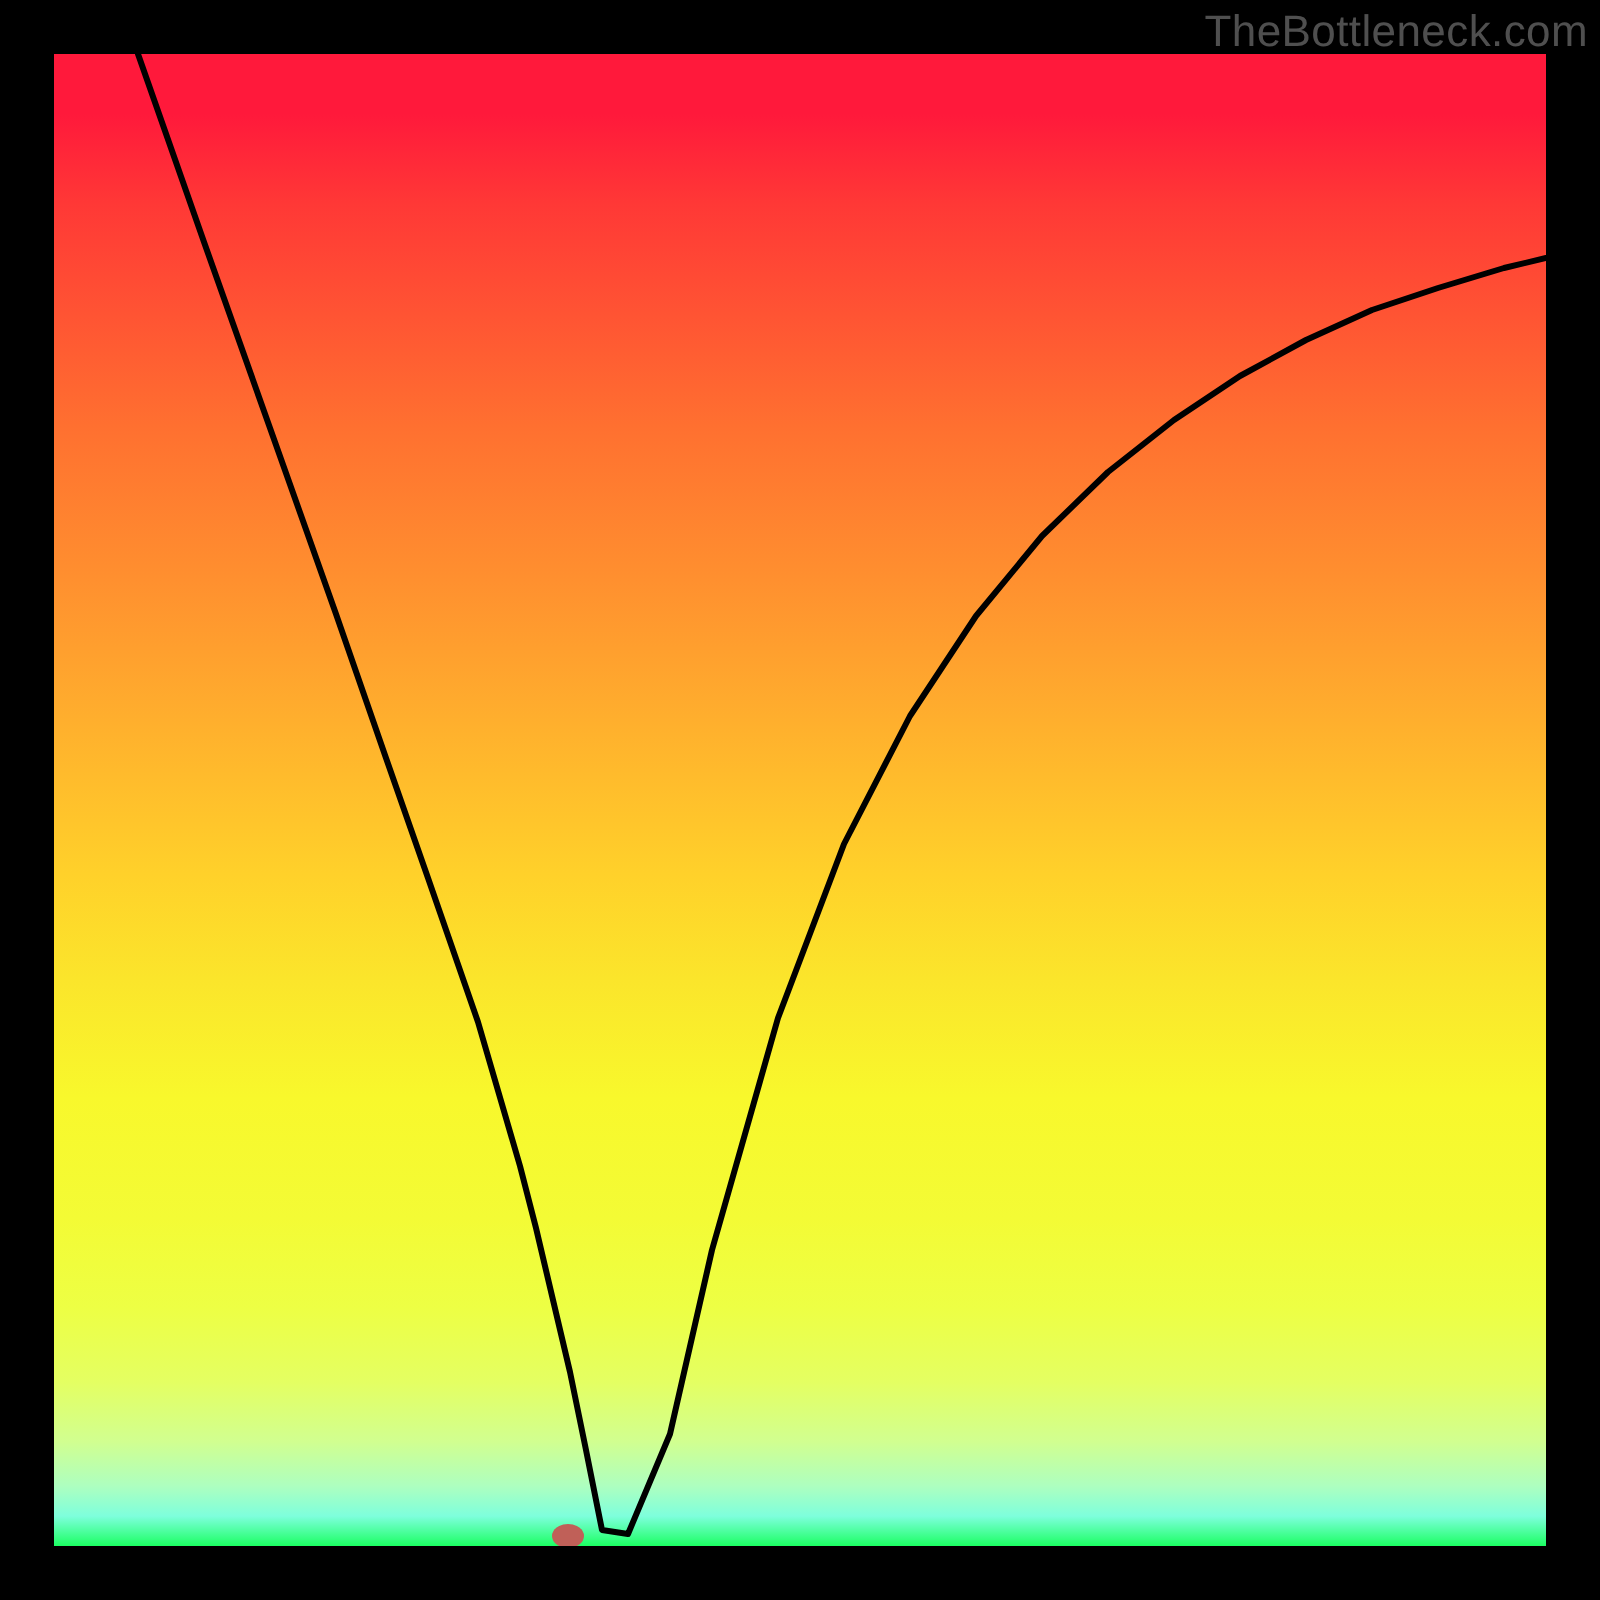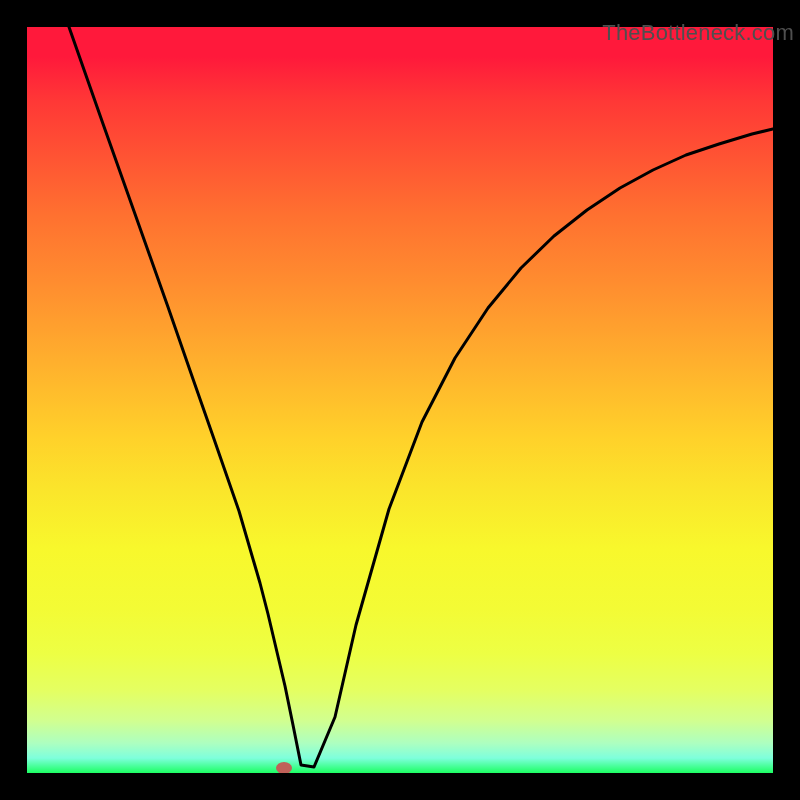--- a/index.html
+++ b/index.html
@@ -37,21 +37,21 @@
       #EDFF44 84%,
       #E4FF62 89%,
       #D1FF90 93%,
       #ADFFC0 96%,
       #7EFFDC 98%,
       #1CFF63 100%
     );
   }
   .watermark {
     position: absolute;
-    top: 20px;
+    top: 3px;
     right: 6px;
     color: #4F4F4F;
     font-size: 22px;
     font-weight: 500;
     letter-spacing: 0.2px;
     user-select: none;
   }
   svg.curve {
     position: absolute;
     left: 0;

